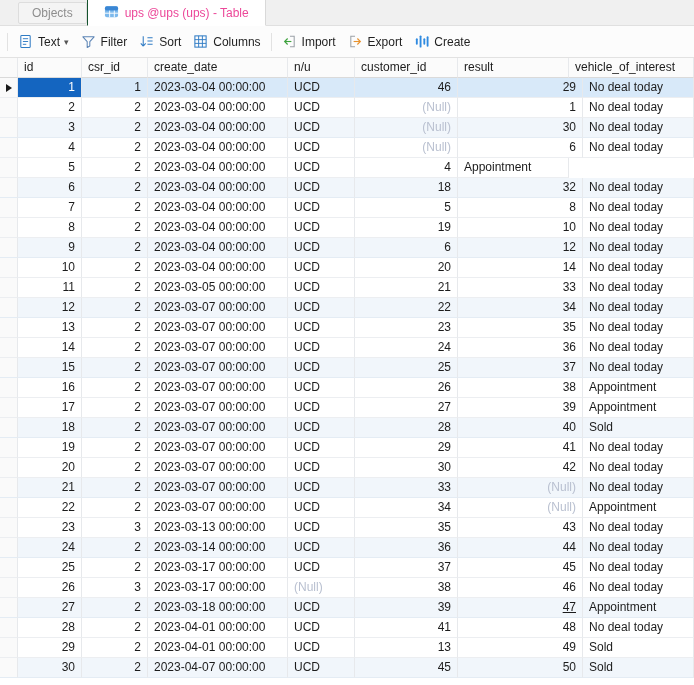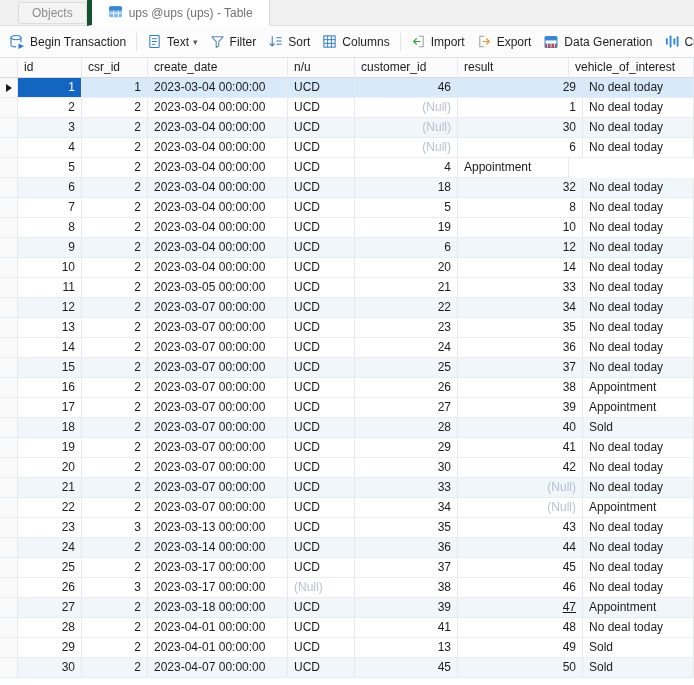--- a/index.html
+++ b/index.html
@@ -16,22 +16,22 @@
   .tab {
     display:flex; align-items:center; gap:6px; padding:0 16px;
     cursor:default; white-space:nowrap;
   }
   .tab.inactive {
     margin:2px 0 2px 18px; height:22px; align-self:center;
     background:#f4f4f4; border:1px solid #dddddd; border-radius:2px;
     color:#8e8e8e; padding:0 13px;
   }
   .tab.active {
-    background:#ffffff; border-left:5px solid #14532d; border-right:1px solid #d9d9d9;
-    margin-bottom:-1px; border-bottom:1px solid #ffffff; color:#737373;
+    background:#ffffff; border-left:1px solid #14532d; border-right:1px solid #d9d9d9;
+    margin-bottom:-1px; border-bottom:1px solid #ffffff; color:#ec4899;
   }
   
   .toolbar {
     height:32px; background:#fcfcfc; display:flex; align-items:center;
     padding:0 3px; border-bottom:1px solid #e2e2e2; white-space:nowrap; overflow:hidden;
   }
   .tbtn {
     display:flex; align-items:center; gap:5px; padding:4px 6px; border-radius:3px;
     color:#1f1f1f; flex:0 0 auto; cursor:default;
   }
@@ -76,31 +76,20 @@
           <rect x="1" y="2.5" width="14" height="11.5" rx="2" fill="#7db9ec"></rect>
           <rect x="1" y="2.5" width="14" height="4.5" rx="2" fill="#3a86d4"></rect>
           <path d="M1 9.8h14 M6 7v7 M11 7v7" stroke="#ffffff" stroke-width="1"></path>
         </svg>
       </span>
       <span>ups @ups (ups) - Table</span>
     </div>
   </div>
 
   <div class="toolbar">
-    <div class="tbtn">
-      <span>
-        <svg width="16" height="16" viewBox="0 0 16 16">
-          <ellipse cx="7" cy="3.6" rx="5" ry="2.1" fill="none" stroke="#2f7bc4" stroke-width="1.1"></ellipse>
-          <path d="M2 3.6v7.2c0 1.2 2.2 2.1 5 2.1" fill="none" stroke="#2f7bc4" stroke-width="1.1"></path>
-          <path d="M12 3.6v4.6" fill="none" stroke="#2f7bc4" stroke-width="1.1"></path>
-          <path d="M9.5 9.5l5.5 2.8-5.5 2.8z" fill="#2f7bc4"></path>
-        </svg>
-      </span>
-      <span>Begin Transaction</span>
-    </div>
 
     <div class="sep"></div>
 
     <div class="tbtn">
       <span>
         <svg width="15" height="15" viewBox="0 0 16 16">
           <rect x="3" y="1.5" width="10" height="13" rx="1" fill="#ffffff" stroke="#2f7bc4" stroke-width="1.1"></rect>
           <path d="M5.2 5h5.6 M5.2 8h5.6 M5.2 11h3.6" stroke="#2f7bc4" stroke-width="1"></path>
         </svg>
       </span>
@@ -154,31 +143,20 @@
       <span>
         <svg width="15" height="15" viewBox="0 0 16 16">
           <path d="M7.5 2.5H3v11h4.5" fill="none" stroke="#9aa0a6" stroke-width="1.1"></path>
           <path d="M6 8h6.8" stroke="#e8922e" stroke-width="1.2"></path>
           <path d="M10 4.8L13.2 8 10 11.2" fill="none" stroke="#e8922e" stroke-width="1.2"></path>
         </svg>
       </span>
       <span>Export</span>
     </div>
 
-    <div class="tbtn">
-      <span>
-        <svg width="16" height="16" viewBox="0 0 16 16">
-          <rect x="1.5" y="2" width="13" height="12" rx="1.5" fill="#3a86d4"></rect>
-          <rect x="2.5" y="6.5" width="11" height="3" fill="#ffffff"></rect>
-          <rect x="2.5" y="10.5" width="11" height="2.8" fill="#d23f3f"></rect>
-          <path d="M4.5 6.5v6.8 M8 6.5v6.8 M11.5 6.5v6.8" stroke="#ffffff" stroke-width="0.8"></path>
-        </svg>
-      </span>
-      <span>Data Generation</span>
-    </div>
 
     <div class="tbtn">
       <span>
         <svg width="15" height="15" viewBox="0 0 16 16">
           <g stroke="#2f8ae0" stroke-width="2" stroke-linecap="round">
             <line x1="3" y1="5.5" x2="3" y2="10.5"></line>
             <line x1="7" y1="2.5" x2="7" y2="13.5"></line>
             <line x1="11" y1="5.5" x2="11" y2="10.5"></line>
             <line x1="14.5" y1="3.5" x2="14.5" y2="12.5"></line>
           </g>

